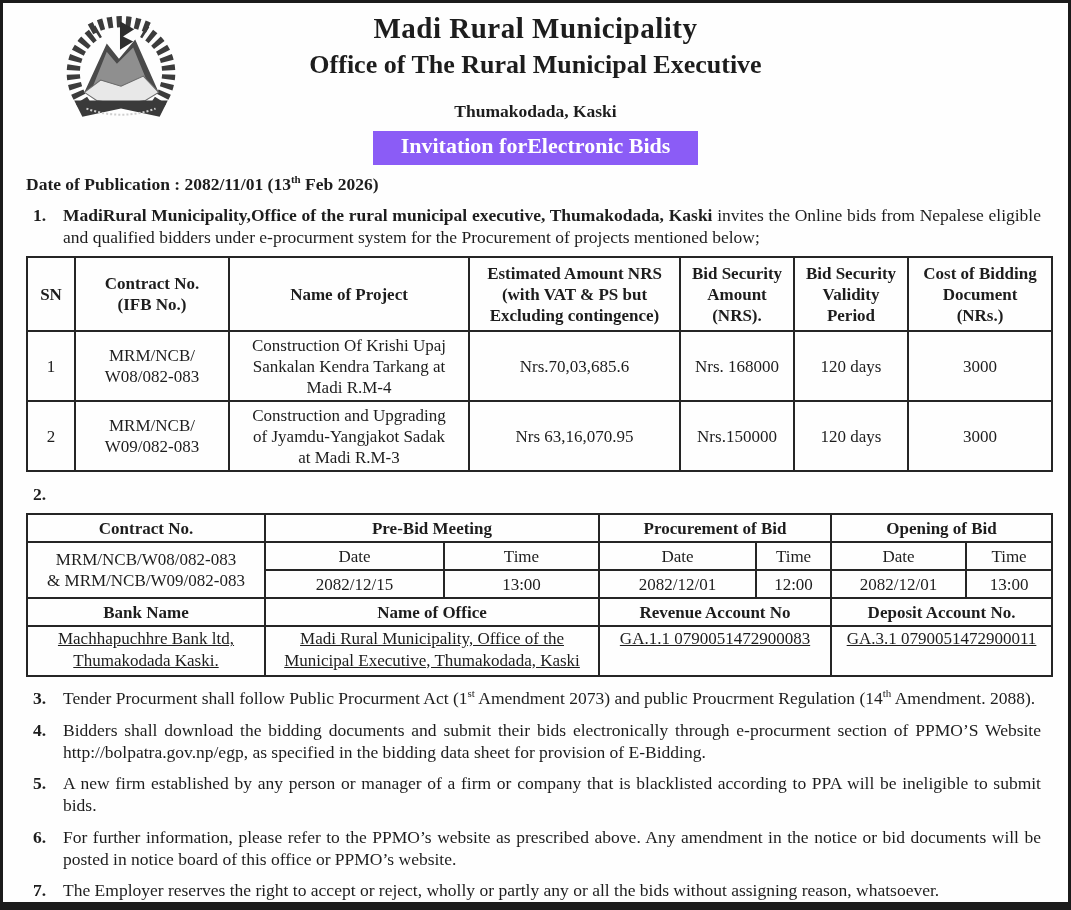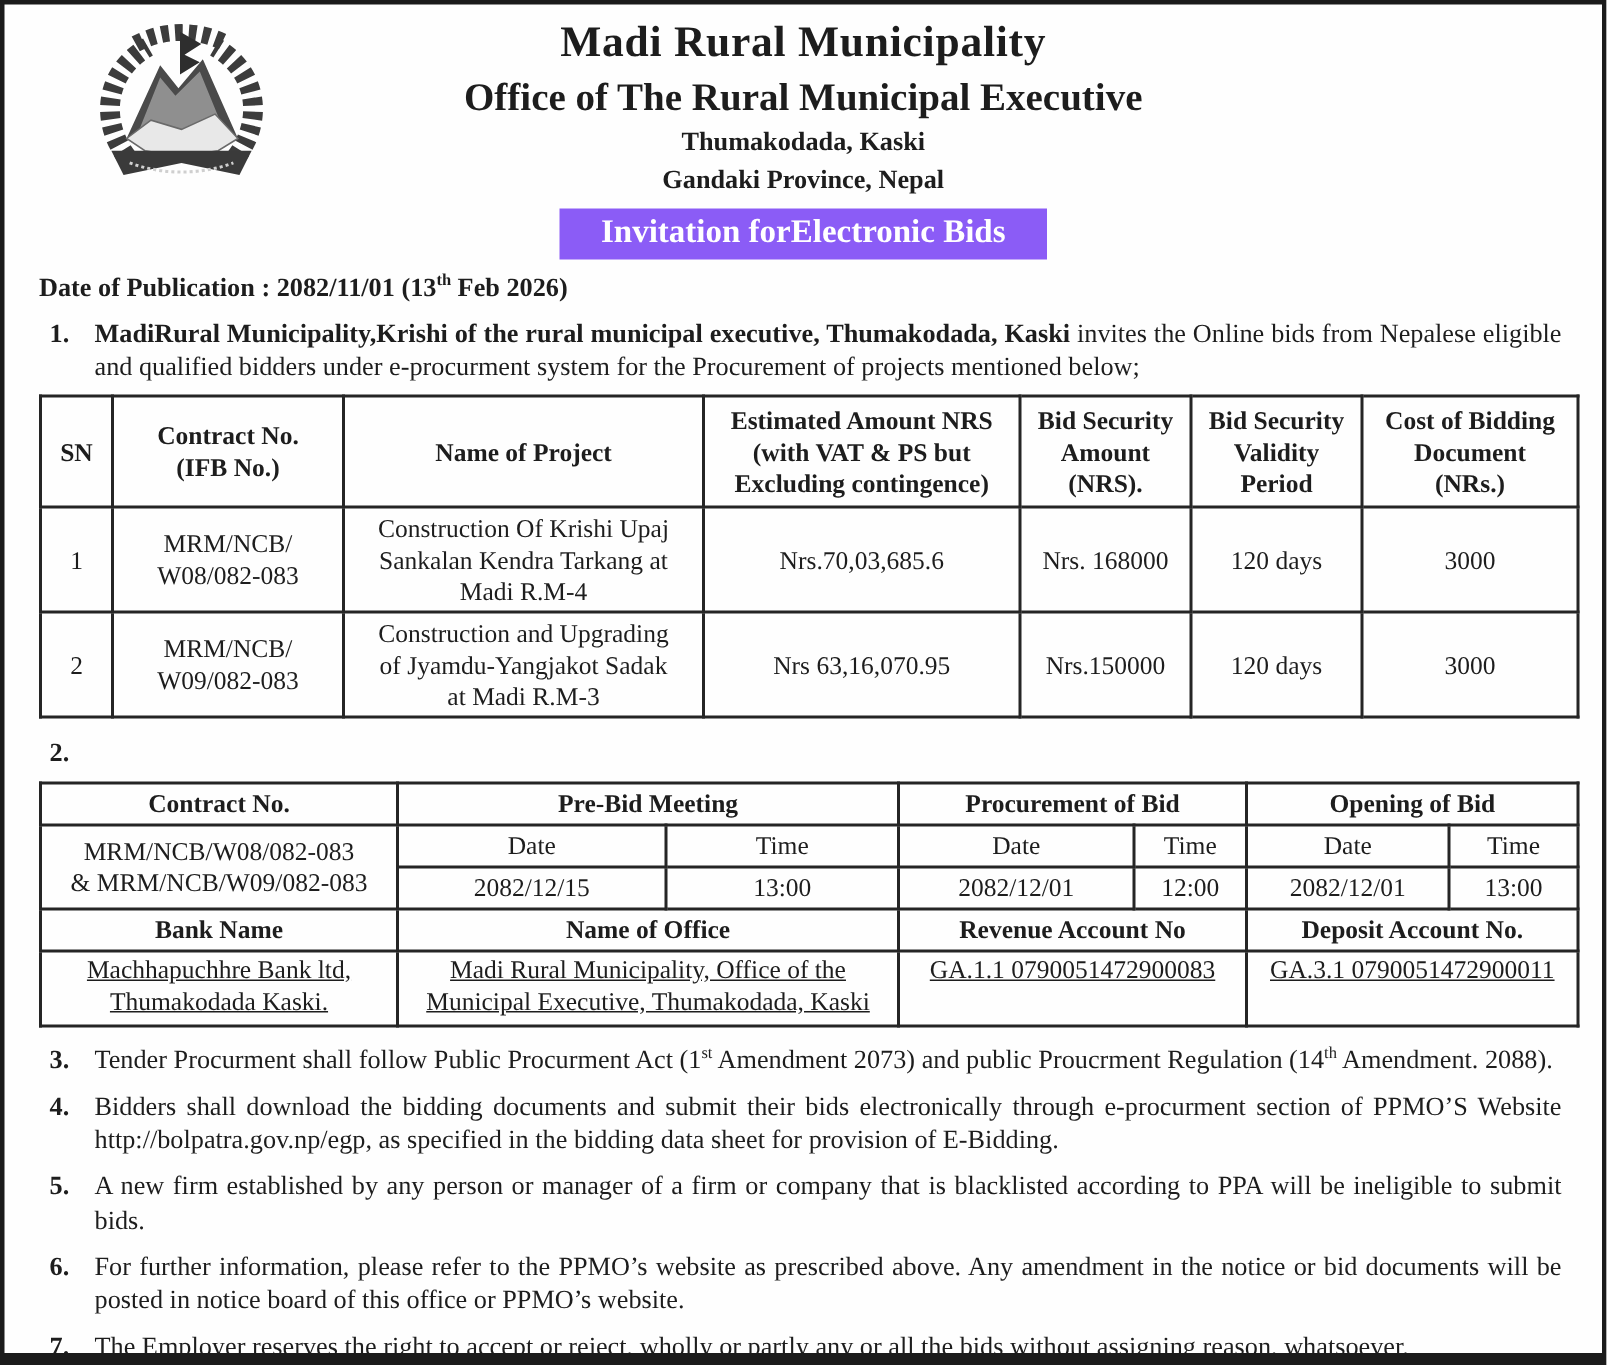--- a/index.html
+++ b/index.html
@@ -11,21 +11,21 @@
     border:3px solid #1b1b1b;
     border-bottom-width:8px;
     font-family:"Liberation Serif","DejaVu Serif",serif;
     color:#1d1d1d;
     padding:2px 23px 0 23px;
     overflow:hidden;
   }
   .logo { position:absolute; left:57px; top:8px; width:122px; height:122px; }
   .title1 { text-align:center; font-weight:bold; font-size:29px; margin-top:7px; letter-spacing:0.5px; }
   .title2 { text-align:center; font-weight:bold; font-size:26px; margin-top:5px; }
-  .addr   { text-align:center; font-weight:bold; font-size:17.5px; margin-top:4px; }
+  .addr   { text-align:center; font-weight:bold; font-size:17.5px; margin-top:21px; }
   .banner-wrap { text-align:center; margin-top:9px; }
   .banner {
     display:inline-block; background:#8b5cf6; color:#ffffff;
     font-weight:bold; font-size:22px; padding:2px 28px 6px 28px;
   }
   .pub { text-align:left; font-weight:bold; font-size:17.5px; margin-top:8px; }
   .pub sup, .body sup { font-size:11px; }
 
   .item { display:flex; margin:9px 4px 0 7px; font-size:17.5px; line-height:1.27; }
   .item .num { flex:none; width:30px; font-weight:bold; }
@@ -58,31 +58,30 @@
     <polygon points="24,80 46,32 58,47 74,28 97,80" fill="#4a4a4a"></polygon>
     <polygon points="30,80 46,40 56,52 72,36 90,80" fill="#8f8f8f"></polygon>
     <polygon points="24,80 40,68 60,74 82,64 97,80 84,88 60,92 36,88" fill="#e8e8e8" stroke="#6a6a6a" stroke-width="1"></polygon>
     <path d="M14,88 h92 l-8,16 -38,-8 -38,8 z" fill="#3a3a3a"></path>
     <path d="M26,96 c22,8 46,8 68,0" stroke="#cfcfcf" stroke-width="2" fill="none" stroke-dasharray="2 2"></path>
   </svg>
 
   <div class="title1">Madi  Rural Municipality</div>
   <div class="title2">Office of The Rural Municipal Executive</div>
   <div class="addr">Thumakodada, Kaski</div>
-  <div class="addr">Gandaki Province, Nepal</div>
 
   <div class="banner-wrap">
     <span class="banner">Invitation forElectronic Bids</span>
   </div>
 
   <div class="pub"><span>Date of Publication : 2082/11/01 (13</span><sup>th</sup><span> Feb 2026)</span></div>
 
   <div class="item">
     <div class="num">1.</div>
-    <div class="body"><span class="bold">MadiRural Municipality,Krishi of the rural municipal executive, Thumakodada, Kaski</span><span> invites the Online bids from Nepalese eligible and qualified bidders under e-procurment system for the Procurement of  projects mentioned below;</span></div>
+    <div class="body"><span class="bold">MadiRural Municipality,Office of the rural municipal executive, Thumakodada, Kaski</span><span> invites the Online bids from Nepalese eligible and qualified bidders under e-procurment system for the Procurement of  projects mentioned below;</span></div>
   </div>
 
   <table class="t1">
     <colgroup>
       <col style="width:48px">
         <col style="width:154px">
         <col style="width:240px">
         <col style="width:211px">
         <col style="width:114px">
         <col style="width:114px">

